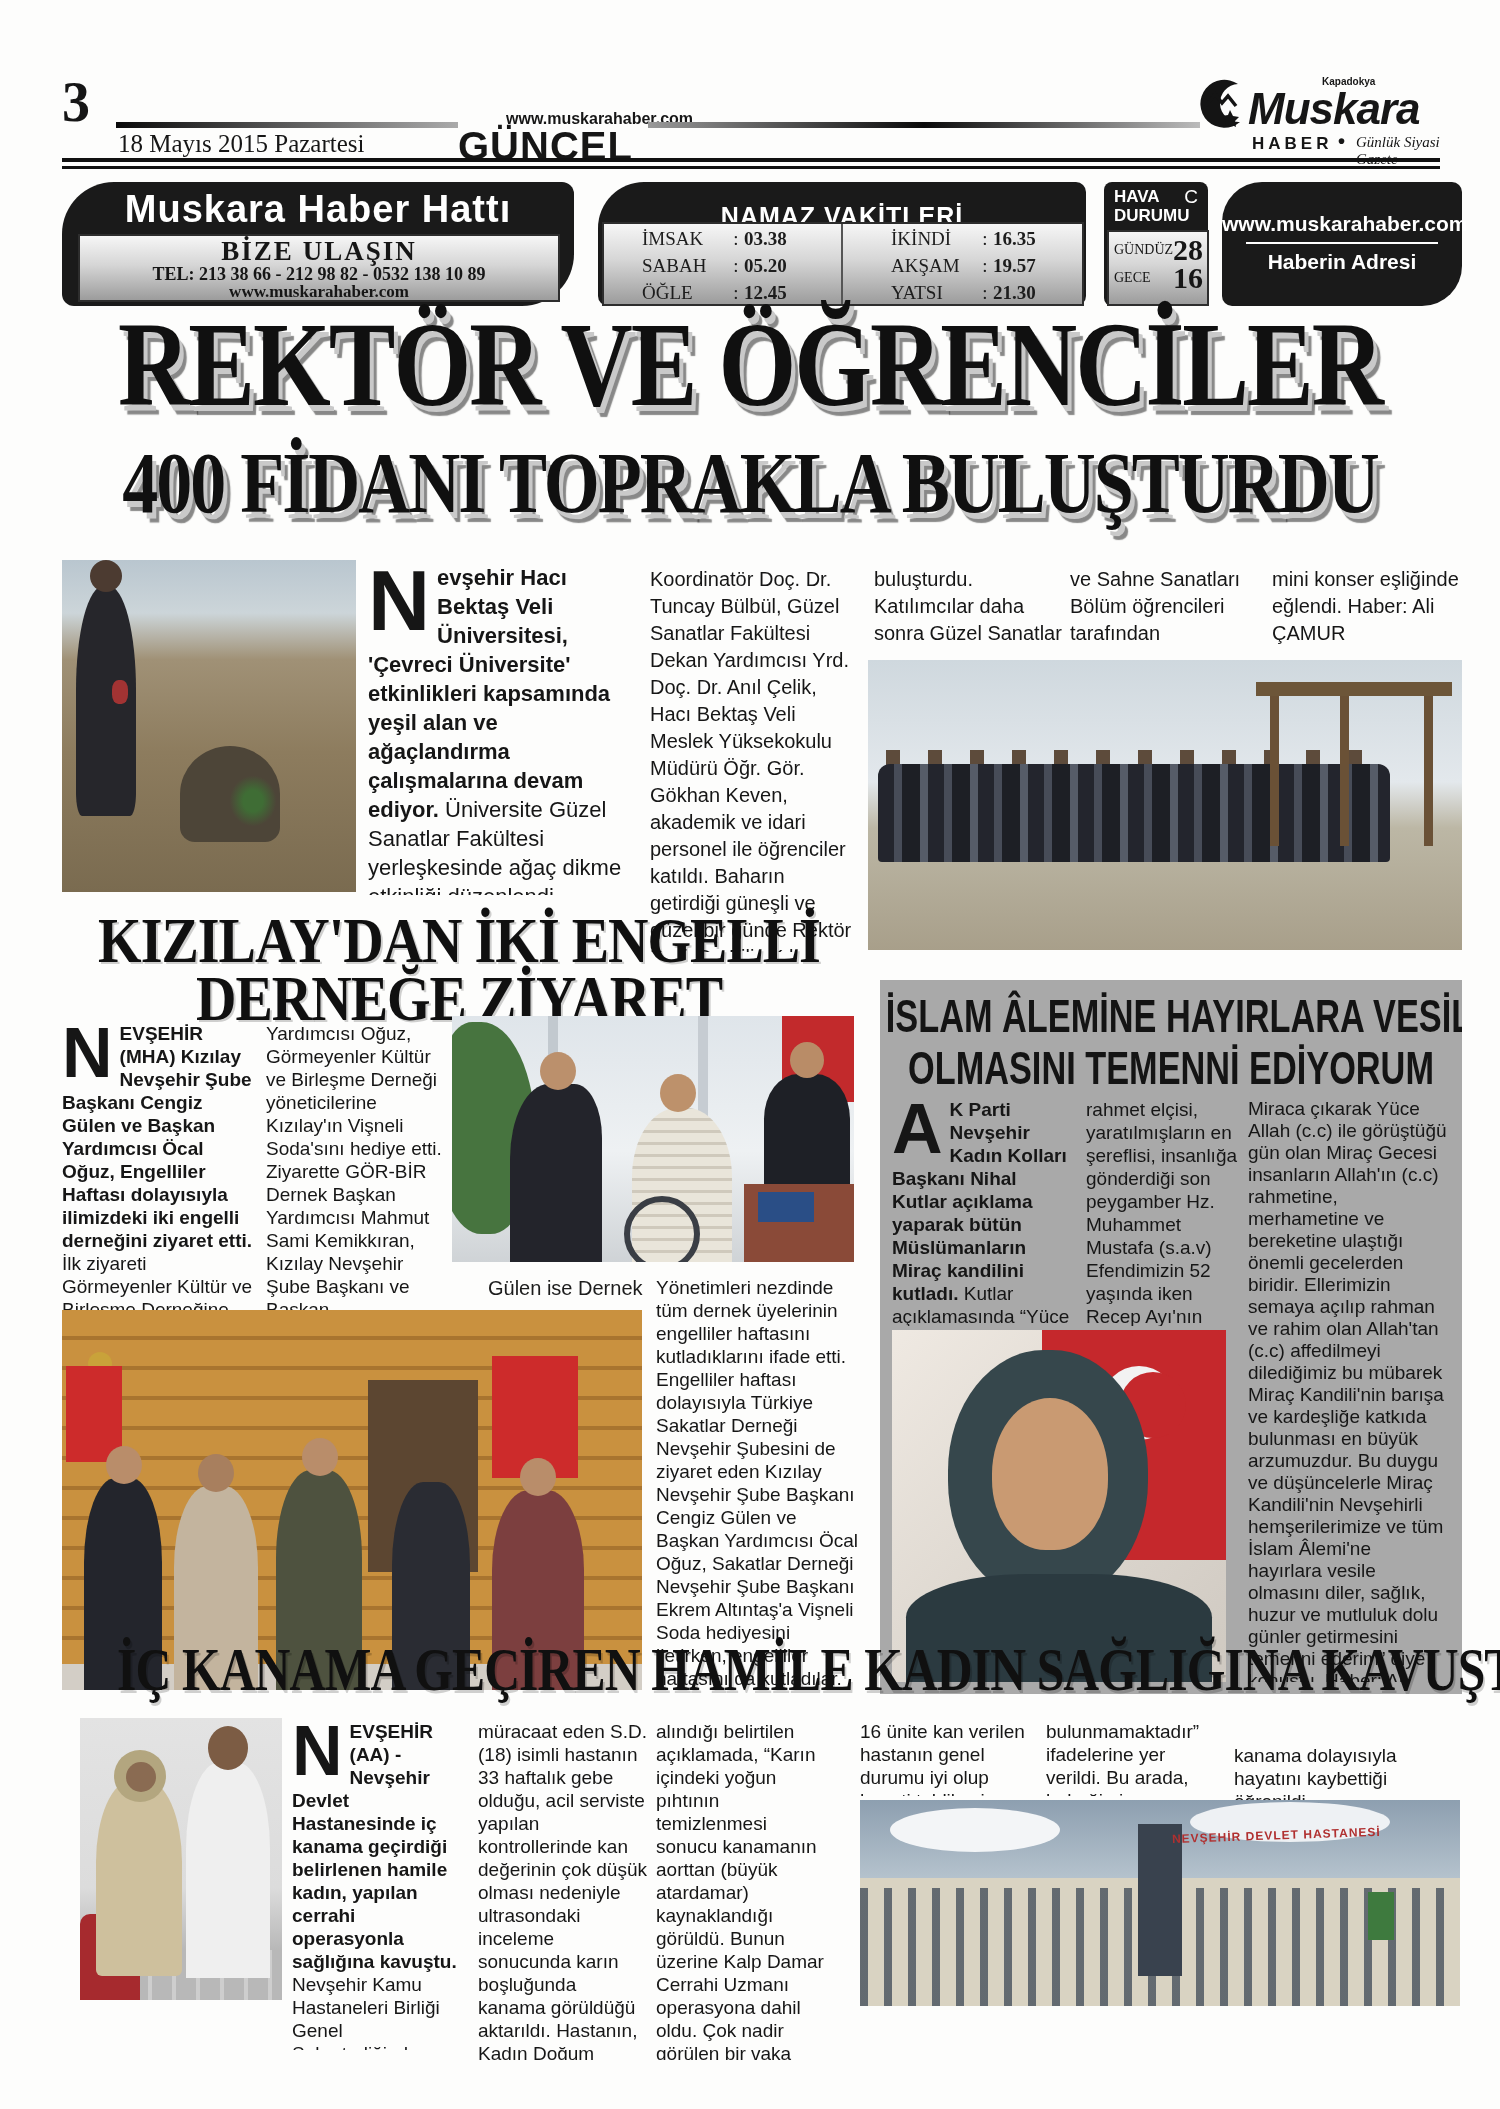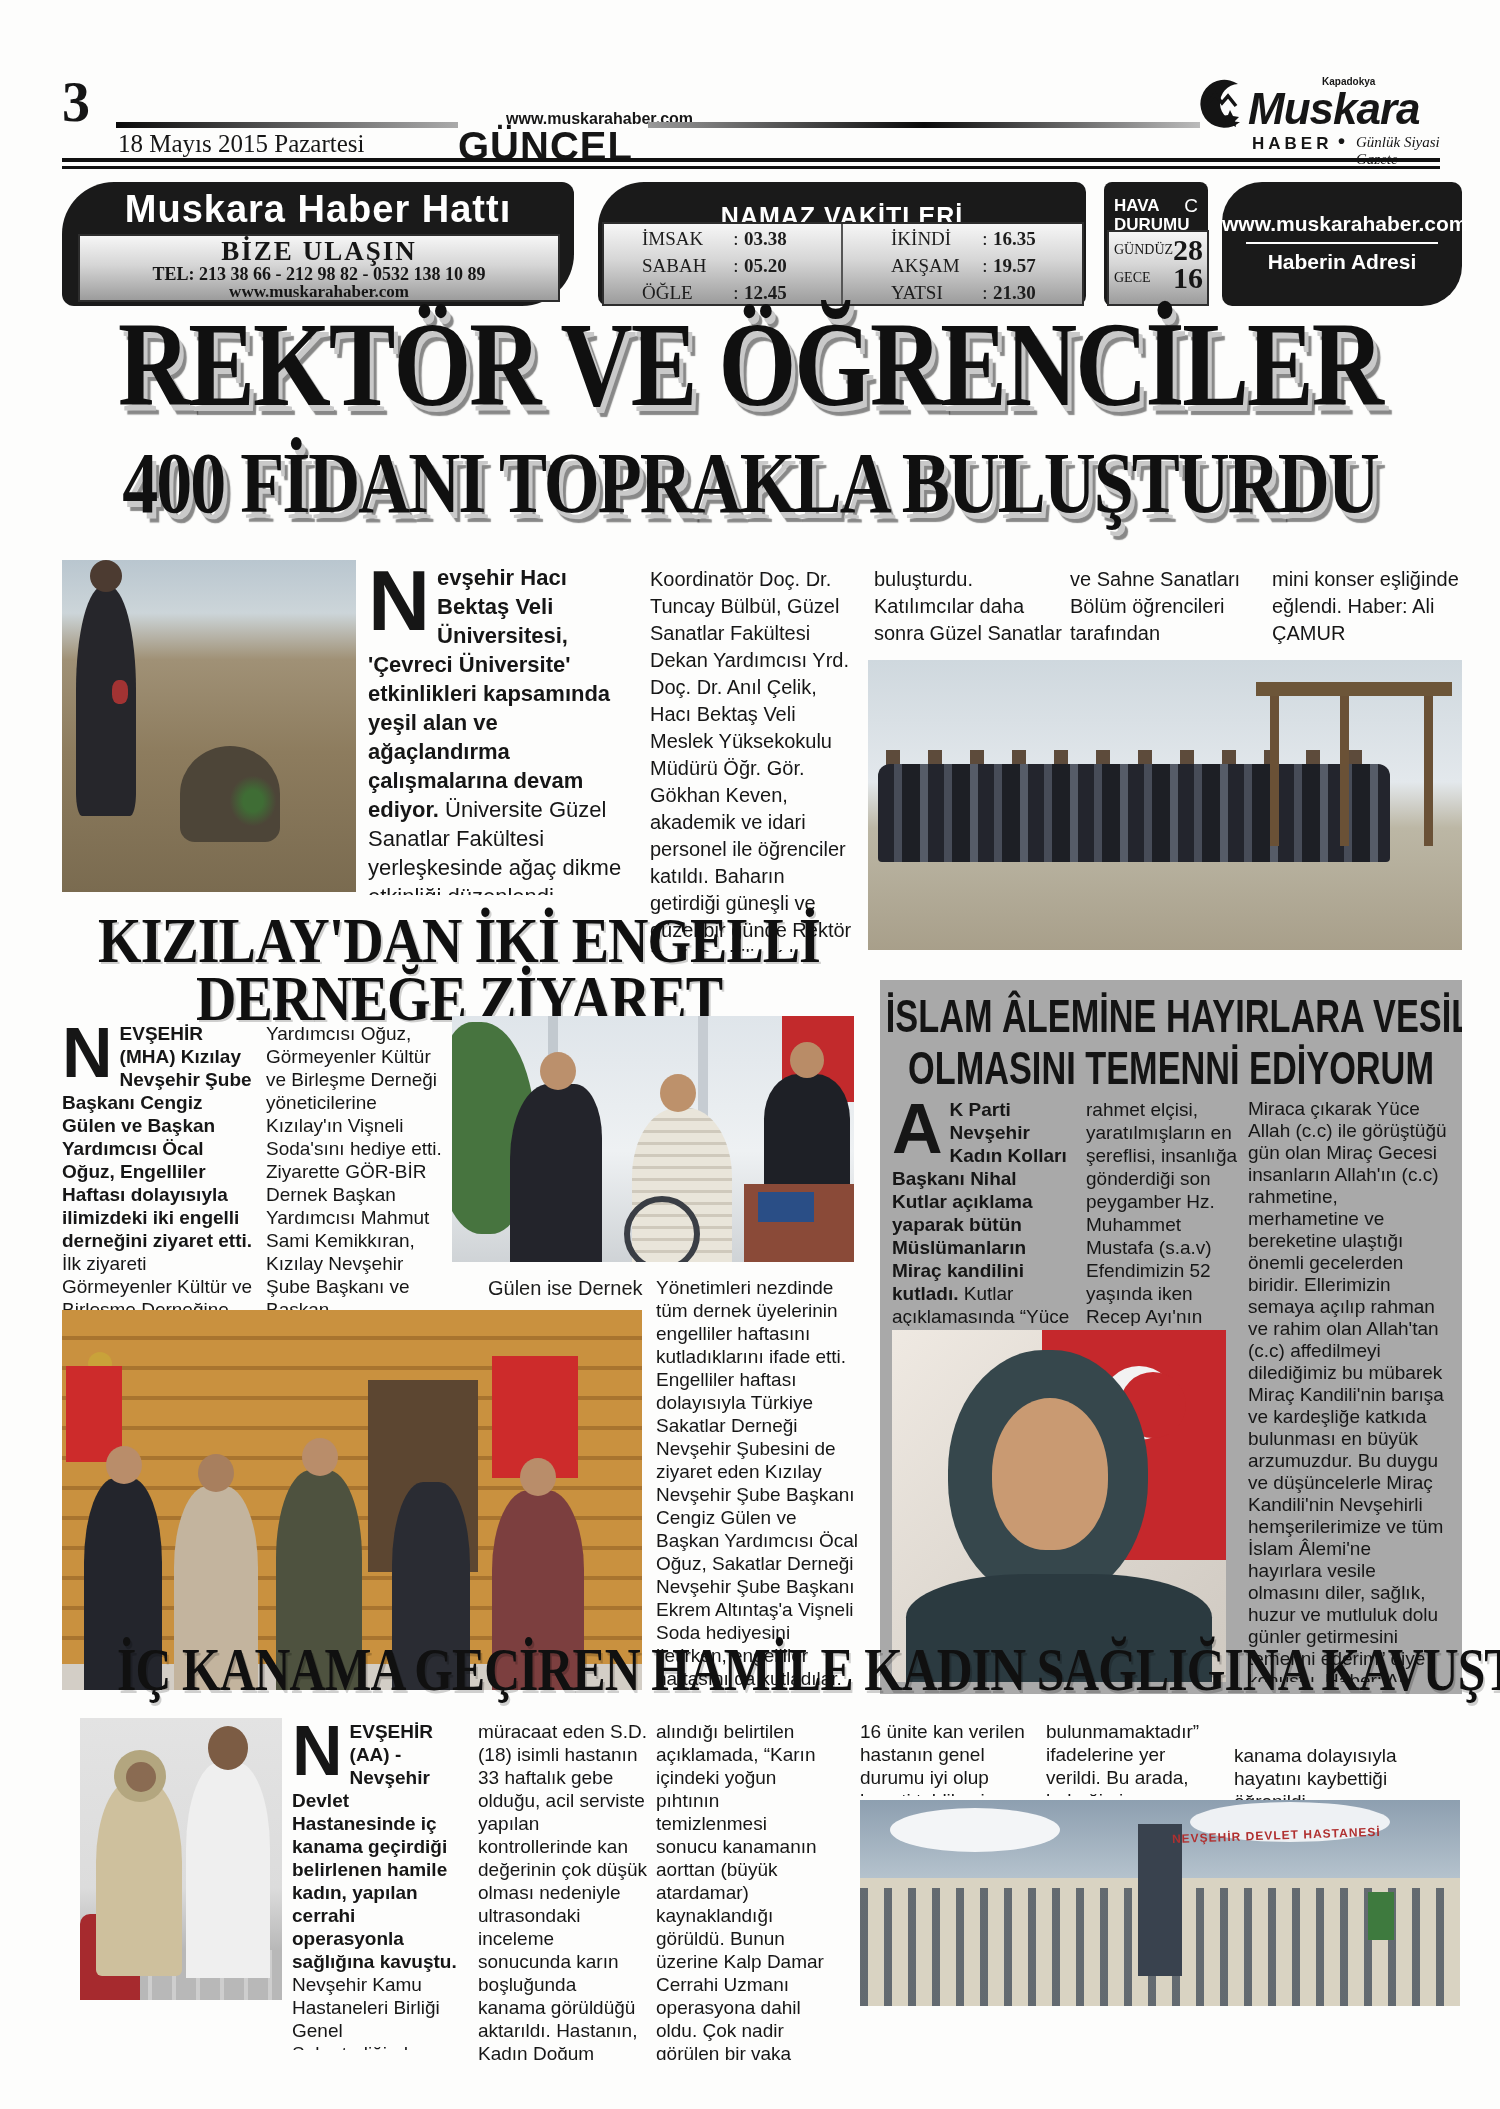--- a/index.html
+++ b/index.html
@@ -108,21 +108,21 @@
         <div class="prow">
           <span class="plab">YATSI</span>
           <span class="pcol">:</span>
           <span class="pval">21.30</span>
           </div>
       </div>
     </div>
   </div>
 
   <div class="blackbox" style="left:1104px;top:182px;width:104px;height:124px;border-radius:8px;">
-    <div style="padding:14px 0 0 10px;font-size:17px;font-weight:bold;line-height:19px;">
+    <div style="padding:5px 0 0 10px;font-size:17px;font-weight:bold;line-height:19px;">
       <span>HAVA</span>
       <span style="float:right;margin-right:10px;font-weight:normal;font-size:19px;">C</span><br>
       <span>DURUMU</span>
     </div>
     <div class="abs graybody" style="left:3px;top:48px;width:98px;height:72px;color:#161616;">
       <div style="display:flex;align-items:center;padding:4px 4px 0 5px;">
         <span style="font-size:14px;flex:1;">GÜNDÜZ</span>
         <span style="font-size:30px;font-weight:bold;line-height:28px;">28</span>
       </div>
       <div style="display:flex;align-items:center;padding:0 4px 0 5px;">

